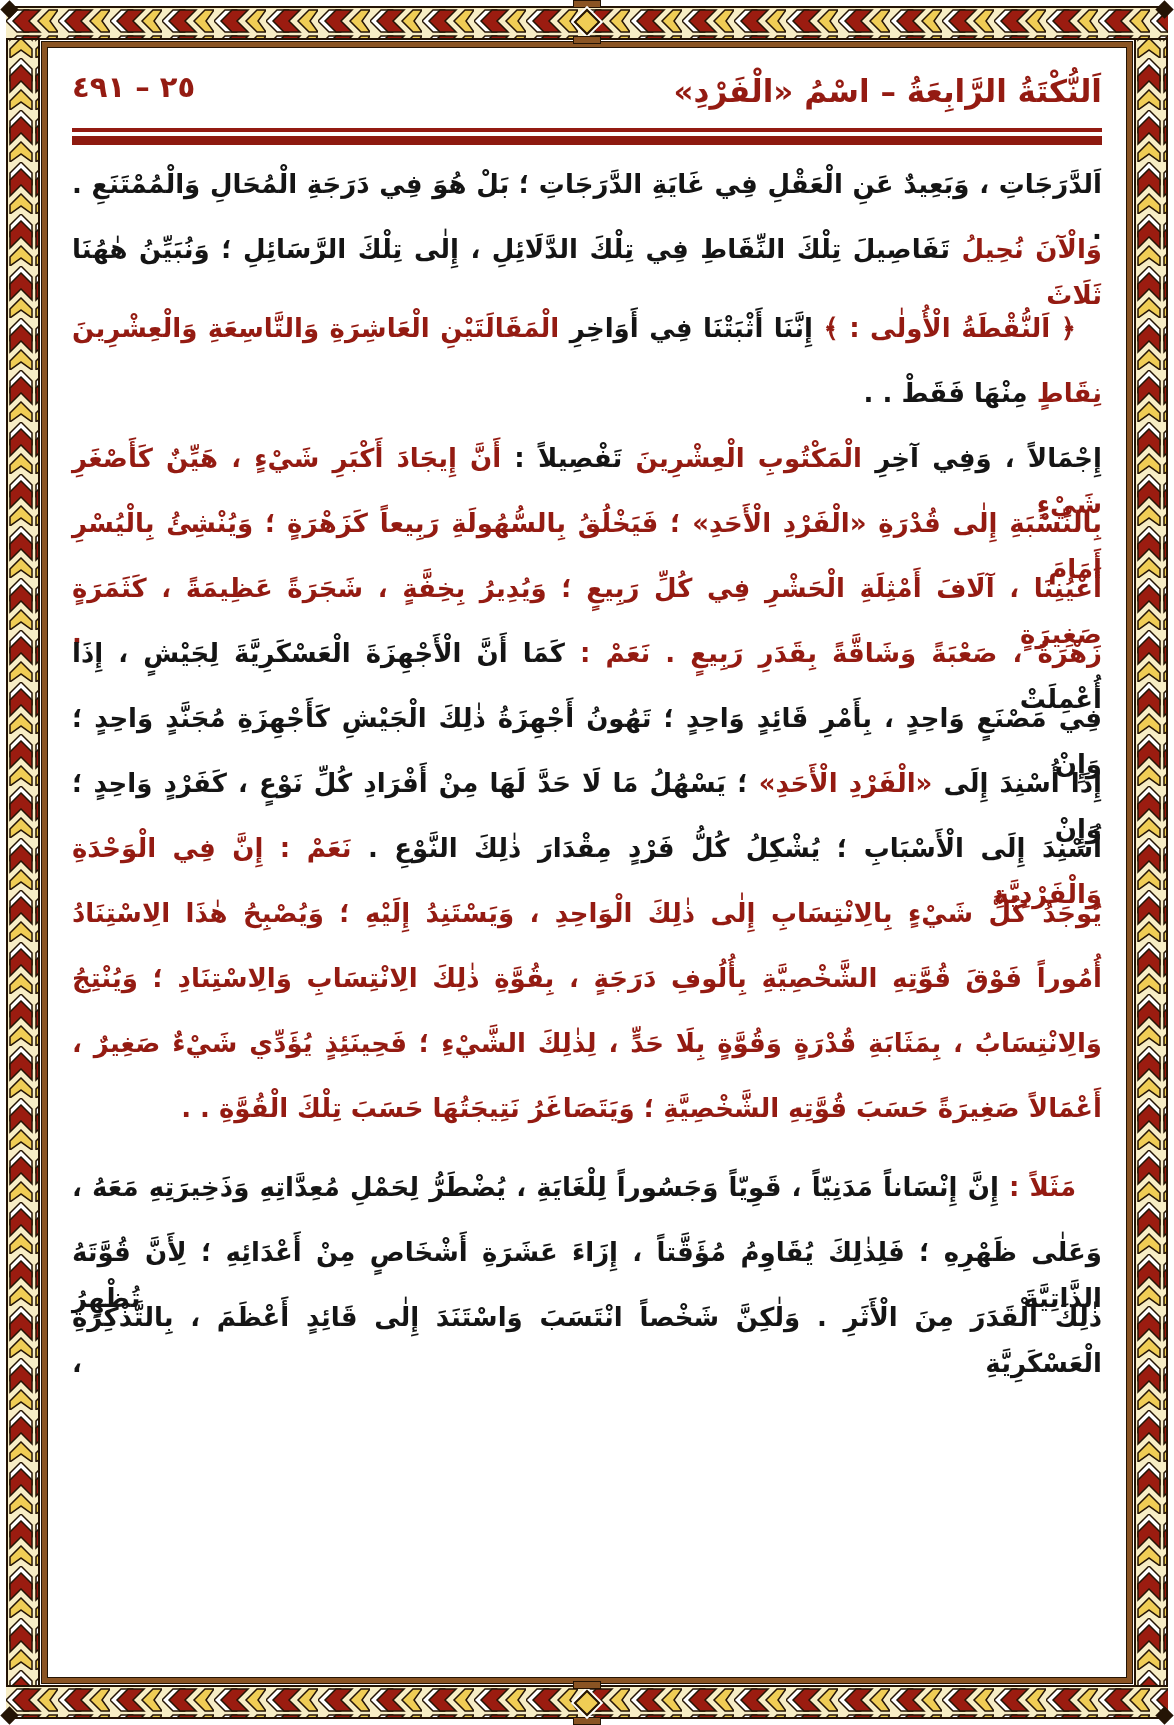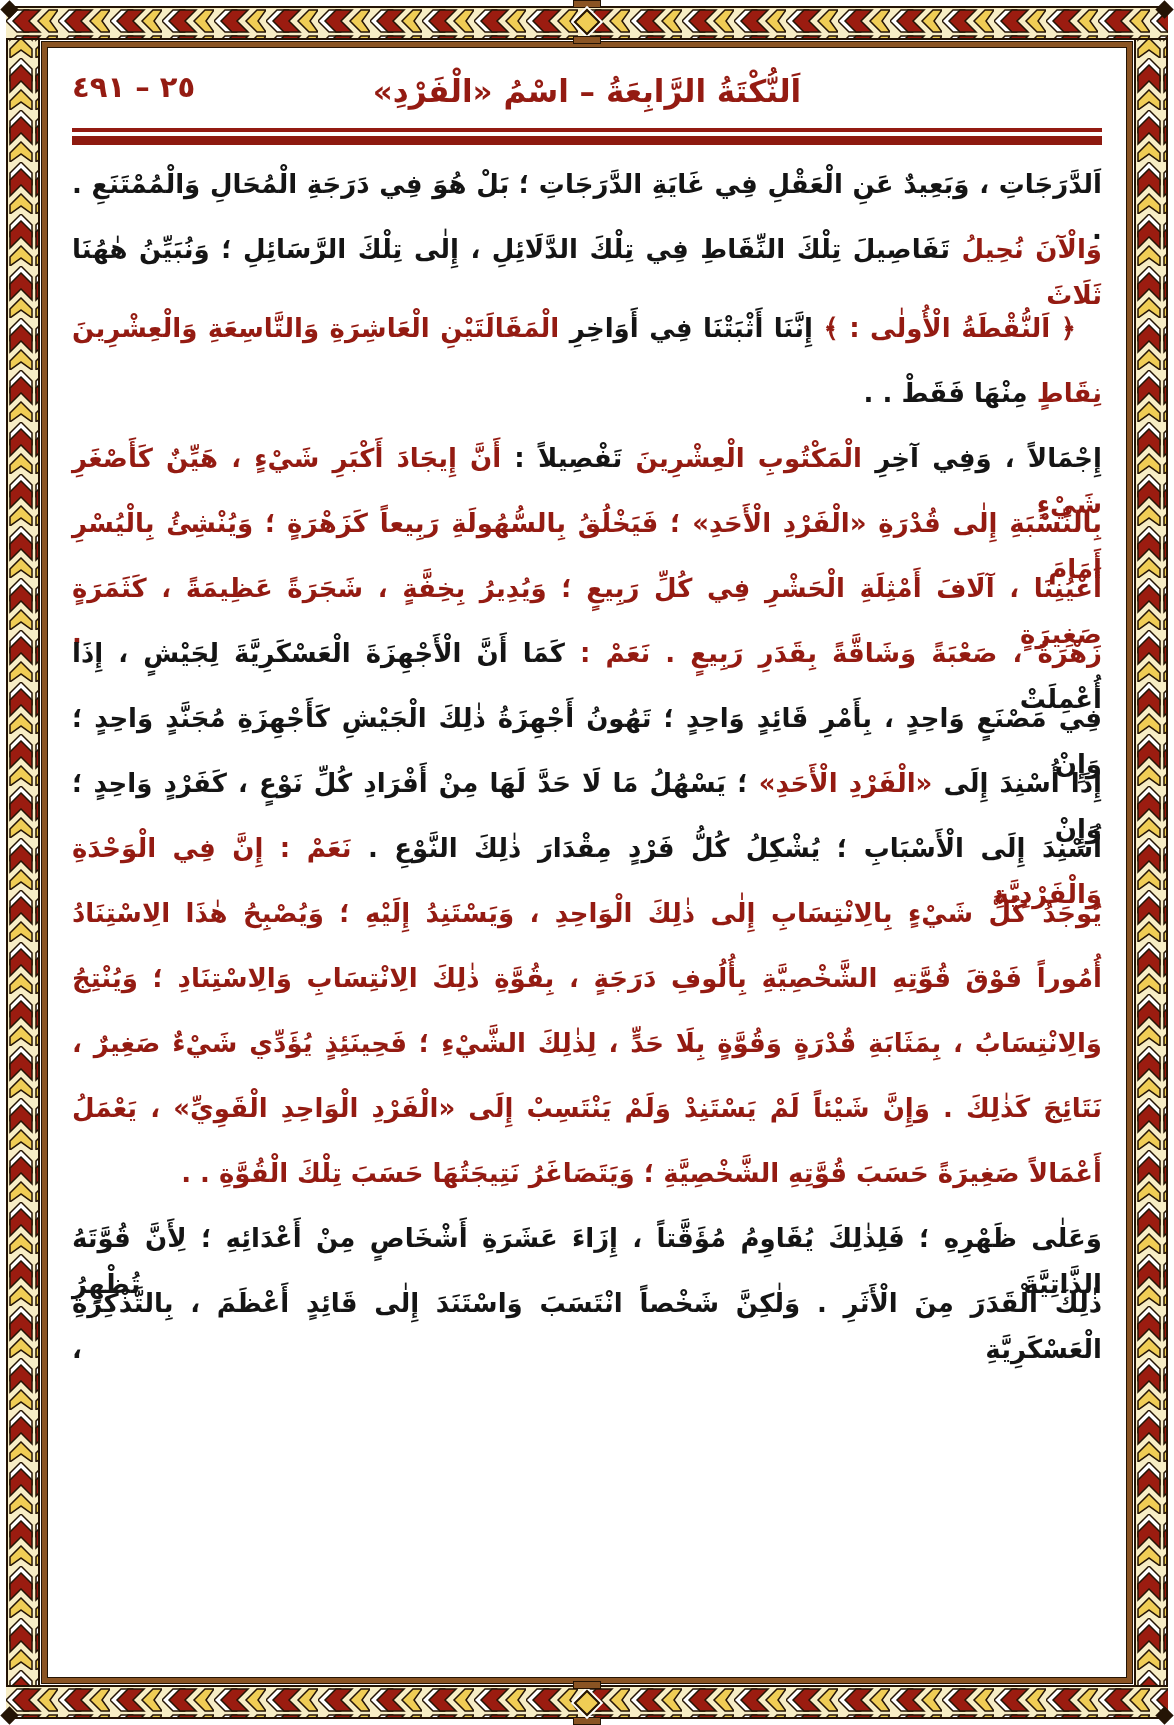--- a/index.html
+++ b/index.html
@@ -44,21 +44,21 @@
   .co-top .tab-outer{top:0;}    .co-top .tab-inner{top:36px;}
   .co-bottom .tab-outer{bottom:0;} .co-bottom .tab-inner{bottom:36px;}
   
   .content{position:absolute; top:62px; right:72px; left:72px;}
   .page-header{position:relative; height:58px;}
   .page-number{
     position:absolute; left:0; top:8px; color:var(--accent-red);
     font-size:29px; font-weight:bold; direction:rtl;
   }
   .page-title{
-    margin:0; text-align:center; color:var(--accent-red);
+    margin:0; color:var(--accent-red);
     font-size:31px; font-weight:bold; line-height:58px;
   }
   .header-divider{margin-top:8px;}
   .header-divider .rule-thin {height:4px; background:var(--accent-red);}
   .header-divider .rule-thick{height:9px; background:var(--deep-red); margin-top:4px;}
   .body-text{margin-top:16px; direction:rtl;}
   .line{
     font-size:26px; font-weight:bold; line-height:46px; height:65px;
     white-space:normal; color:var(--ink);
   }
@@ -170,19 +170,19 @@
         <div class="line align-justify"><span class="seg black">إِجْمَالاً ، وَفِي آخِرِ </span><span class="seg red">الْمَكْتُوبِ الْعِشْرِينَ </span><span class="seg black">تَفْصِيلاً : </span><span class="seg red">أَنَّ إِيجَادَ أَكْبَرِ شَيْءٍ ، هَيِّنٌ كَأَصْغَرِ شَيْءٍ</span></div>
         <div class="line align-justify"><span class="seg red">بِالنِّسْبَةِ إِلٰى قُدْرَةِ «الْفَرْدِ الْأَحَدِ» ؛ فَيَخْلُقُ بِالسُّهُولَةِ رَبِيعاً كَزَهْرَةٍ ؛ وَيُنْشِئُ بِالْيُسْرِ أَمَامَ</span></div>
         <div class="line align-justify"><span class="seg red">أَعْيُنِنَا ، آلَافَ أَمْثِلَةِ الْحَشْرِ فِي كُلِّ رَبِيعٍ ؛ وَيُدِيرُ بِخِفَّةٍ ، شَجَرَةً عَظِيمَةً ، كَثَمَرَةٍ صَغِيرَةٍ .</span></div>
         <div class="line align-justify"><span class="seg red">زَهْرَةٌ ، صَعْبَةً وَشَاقَّةً بِقَدَرِ رَبِيعٍ . نَعَمْ : </span><span class="seg black">كَمَا أَنَّ الْأَجْهِزَةَ الْعَسْكَرِيَّةَ لِجَيْشٍ ، إِذَا أُعْمِلَتْ</span></div>
         <div class="line align-justify"><span class="seg black">فِي مَصْنَعٍ وَاحِدٍ ، بِأَمْرِ قَائِدٍ وَاحِدٍ ؛ تَهُونُ أَجْهِزَةُ ذٰلِكَ الْجَيْشِ كَأَجْهِزَةِ مُجَنَّدٍ وَاحِدٍ ؛ وَإِنْ</span></div>
         <div class="line align-justify"><span class="seg black">إِذَا أُسْنِدَ إِلَى </span><span class="seg red">«الْفَرْدِ الْأَحَدِ»</span><span class="seg black"> ؛ يَسْهُلُ مَا لَا حَدَّ لَهَا مِنْ أَفْرَادِ كُلِّ نَوْعٍ ، كَفَرْدٍ وَاحِدٍ ؛ وَإِنْ</span></div>
         <div class="line align-justify"><span class="seg black">أُسْنِدَ إِلَى الْأَسْبَابِ ؛ يُشْكِلُ كُلُّ فَرْدٍ مِقْدَارَ ذٰلِكَ النَّوْعِ . </span><span class="seg red">نَعَمْ : إِنَّ فِي الْوَحْدَةِ وَالْفَرْدِيَّةِ</span></div>
         <div class="line align-justify"><span class="seg red">يُوجَدُ كُلُّ شَيْءٍ بِالِانْتِسَابِ إِلٰى ذٰلِكَ الْوَاحِدِ ، وَيَسْتَنِدُ إِلَيْهِ ؛ وَيُصْبِحُ هٰذَا الِاسْتِنَادُ</span></div>
         <div class="line align-justify"><span class="seg red">أُمُوراً فَوْقَ قُوَّتِهِ الشَّخْصِيَّةِ بِأُلُوفِ دَرَجَةٍ ، بِقُوَّةِ ذٰلِكَ الِانْتِسَابِ وَالِاسْتِنَادِ ؛ وَيُنْتِجُ</span></div>
         <div class="line align-justify"><span class="seg red">وَالِانْتِسَابُ ، بِمَثَابَةِ قُدْرَةٍ وَقُوَّةٍ بِلَا حَدٍّ ، لِذٰلِكَ الشَّيْءِ ؛ فَحِينَئِذٍ يُؤَدِّي شَيْءٌ صَغِيرٌ ،</span></div>
-        <div class="line align-justify"><span class="seg red">نَتَائِجَ كَذٰلِكَ . وَإِنَّ شَيْئاً لَمْ يَسْتَنِدْ وَلَمْ يَنْتَسِبْ إِلَى «الْفَرْدِ الْوَاحِدِ الْقَوِيِّ» ، يَعْمَلُ</span></div>
         <div class="line align-start"><span class="seg red">أَعْمَالاً صَغِيرَةً حَسَبَ قُوَّتِهِ الشَّخْصِيَّةِ ؛ وَيَتَصَاغَرُ نَتِيجَتُهَا حَسَبَ تِلْكَ الْقُوَّةِ . .</span></div>
+        <div class="line align-justify indent space-before"><span class="seg red">مَثَلاً : </span><span class="seg black">إِنَّ إِنْسَاناً مَدَنِيّاً ، قَوِيّاً وَجَسُوراً لِلْغَايَةِ ، يُضْطَرُّ لِحَمْلِ مُعِدَّاتِهِ وَذَخِيرَتِهِ مَعَهُ ،</span></div>
         <div class="line align-justify"><span class="seg black">وَعَلٰى ظَهْرِهِ ؛ فَلِذٰلِكَ يُقَاوِمُ مُؤَقَّتاً ، إِزَاءَ عَشَرَةِ أَشْخَاصٍ مِنْ أَعْدَائِهِ ؛ لِأَنَّ قُوَّتَهُ الذَّاتِيَّةَ تُظْهِرُ</span></div>
         <div class="line align-justify"><span class="seg black">ذٰلِكَ الْقَدَرَ مِنَ الْأَثَرِ . وَلٰكِنَّ شَخْصاً انْتَسَبَ وَاسْتَنَدَ إِلٰى قَائِدٍ أَعْظَمَ ، بِالتَّذْكِرَةِ الْعَسْكَرِيَّةِ ،</span></div>
       </main>
   </div>
 </div>
 
 </body></html>

